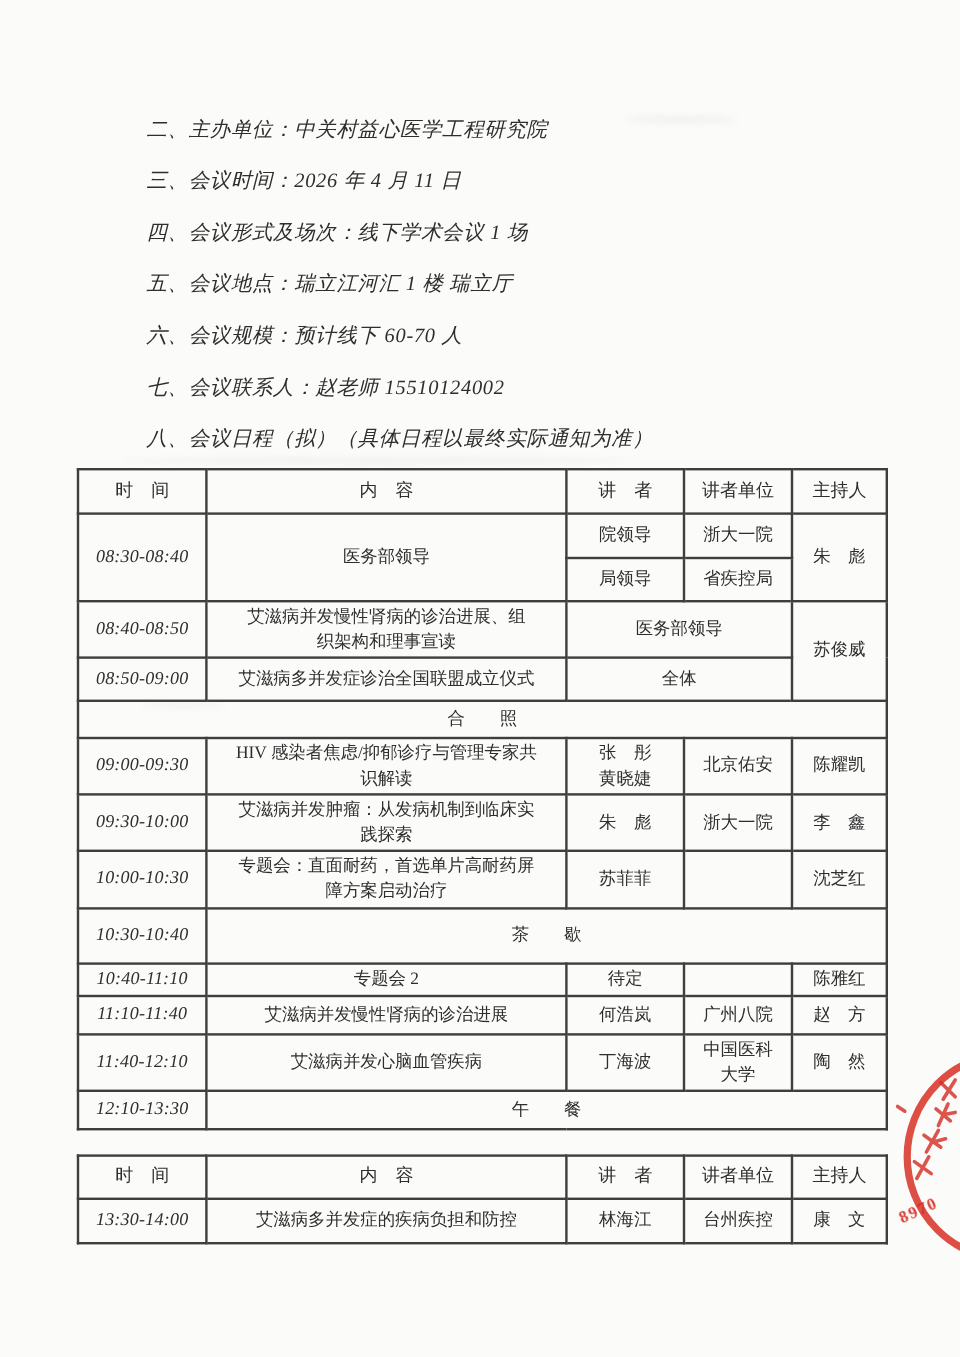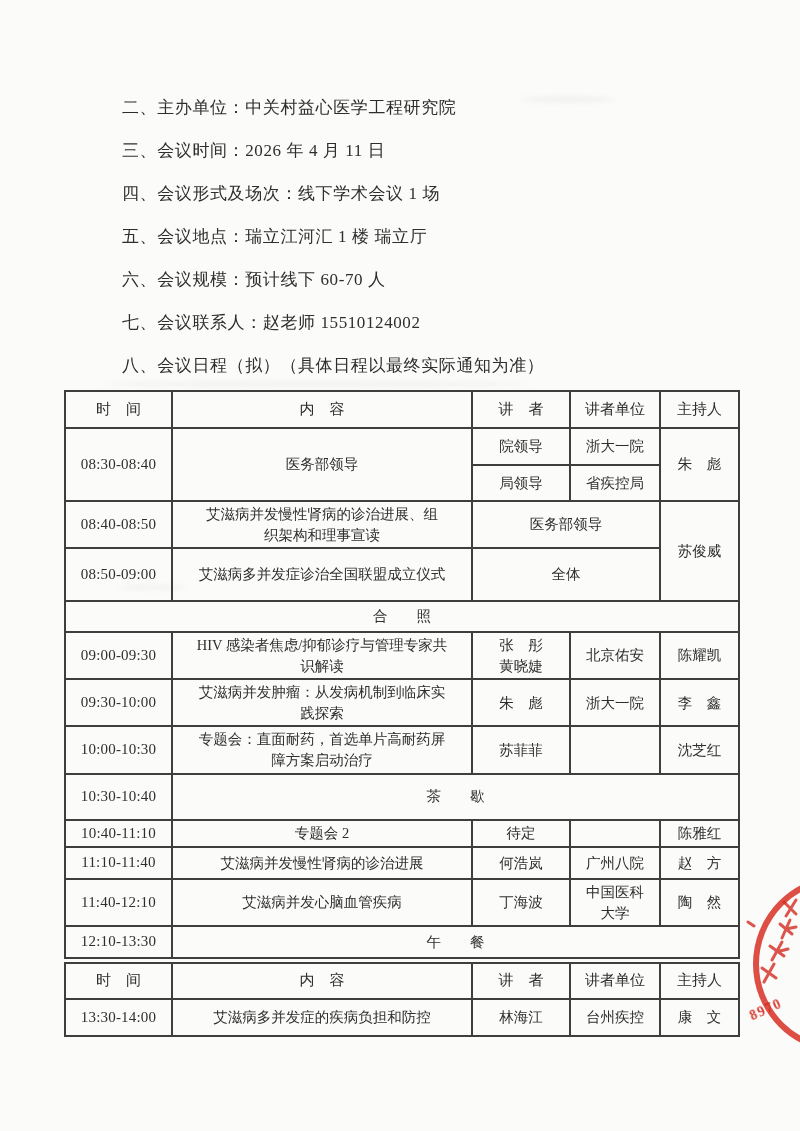--- a/index.html
+++ b/index.html
@@ -12,20 +12,21 @@
     color:#2e2e2e;
   }
   
   .intro { position:absolute; left:122px; top:99px; }
   .intro p {
     margin:0 0 26px 0;
     font-size:17px;
     line-height:17px;
     letter-spacing:0.6px;
     white-space:nowrap;
+    font-style:italic;
   }
   
   table {
     position:absolute;
     left:64px;
     width:674px;
     border-collapse:collapse;
     table-layout:fixed;
   }
   #table1 { top:390px; }
@@ -34,21 +35,21 @@
     border:2px solid #3e3e3e;
     text-align:center;
     vertical-align:middle;
     font-size:14.5px;
     font-weight:normal;
     padding:2px 3px;
     line-height:1.42;
     overflow:hidden;
   }
   th { font-size:15px;margin-top:40px; }
-  .time { font-size:15px; letter-spacing:0.2px; white-space:nowrap; }
+  .time { font-size:15px; letter-spacing:0.2px; white-space:nowrap;font-style:italic; }
   .line { display:block; }
   
   .stamp { position:absolute; left:742px; top:866px; width:58px; height:190px; pointer-events:none; }
   .stamp-ring {
     position:absolute; left:11px; top:9px;
     width:166px; height:166px;
     border:6px solid rgba(215,47,36,0.85);
     border-radius:50%;
     filter:blur(0.4px);
   }
@@ -114,21 +115,21 @@
   </tr>
   <tr style="height:45px">
     <td class="time">08:40-08:50</td>
     <td>
       <span class="line">艾滋病并发慢性肾病的诊治进展、组</span>
       <span class="line">织架构和理事宣读</span>
     </td>
     <td colspan="2">医务部领导</td>
     <td rowspan="2">苏俊威</td>
   </tr>
-  <tr style="height:53px">
+  <tr style="height:36px">
     <td class="time">08:50-09:00</td>
     <td>艾滋病多并发症诊治全国联盟成立仪式</td>
     <td colspan="2">全体</td>
   </tr>
   <tr style="height:31px">
     <td colspan="5">合　　照</td>
   </tr>
   <tr style="height:46px">
     <td class="time">09:00-09:30</td>
     <td>

